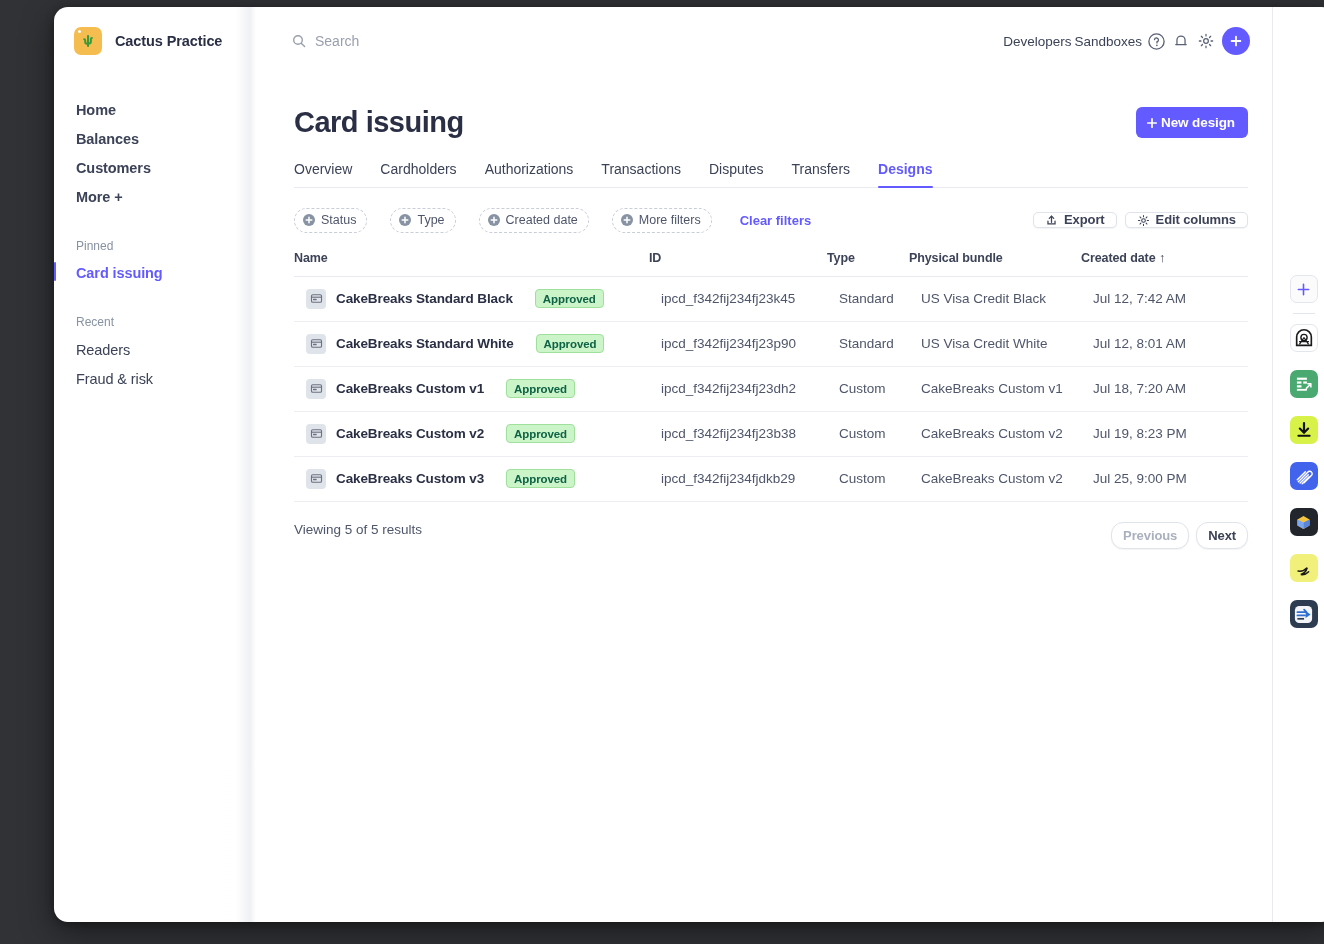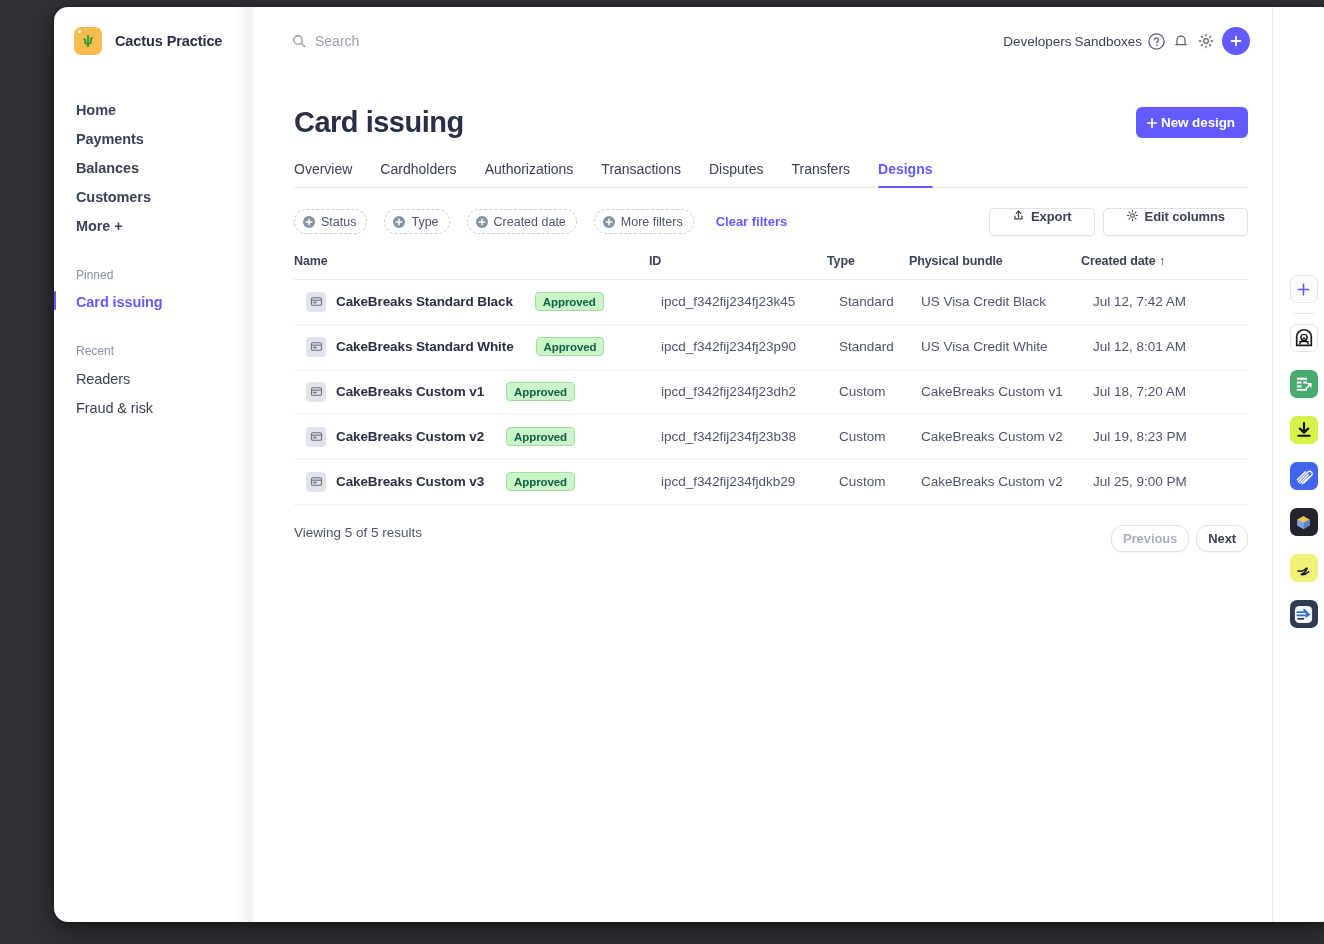--- a/index.html
+++ b/index.html
@@ -229,21 +229,21 @@
     height: 2px;
     background: #635bff;
     border-radius: 2px;
   }
 
   
   .filterbar {
     display: flex;
     align-items: center;
     margin-top: 20px;
-    gap: 17px;
+    gap: 23px;
   }
   .pill {
     display: inline-flex;
     align-items: center;
     gap: 6px;
     height: 25px;
     padding: 0 10px 0 8px;
     border: 1px dashed #c9cdd6;
     border-radius: 13px;
     font-size: 12.5px;
@@ -261,24 +261,24 @@
     font-weight: bold;
     margin-left: 5px;
   }
   .filter-right {
     margin-left: auto;
     display: flex;
     gap: 8px;
   }
   .btn-light {
     display: inline-flex;
-    align-items: flex-start;
+    align-items: flex-end;
     gap: 6px;
-    height: 28px;
-    padding: 0 22px;
+    height: 16px;
+    padding: 0 11px;
     border: 1px solid #dfe3ea;
     border-radius: 5px;
     background: #fff;
     font-size: 13px;
     color: #3c4257;
     font-weight: bold;
     box-shadow: 0 1px 1px rgba(60,66,87,0.06);
     letter-spacing: -0.1px;
   }
 
@@ -461,21 +461,20 @@
           <span class="plus-btn">
             <svg width="14" height="14" viewBox="0 0 14 14">
               <path d="M7 2.6v8.8M2.6 7h8.8" stroke="#fff" stroke-width="1.8" stroke-linecap="round"></path>
             </svg>
           </span>
         </div>
       </div>
 
       <div class="sidebar">
         <div class="nav-item">Home</div>
-        <div class="nav-item">Payments</div>
         <div class="nav-item">Balances</div>
         <div class="nav-item">Customers</div>
         <div class="nav-item">More +</div>
 
         <div class="nav-section-label">Pinned</div>
         <div class="nav-item pinned-active">Card issuing</div>
 
         <div class="nav-section-label">Recent</div>
         <div class="nav-item recent">Readers</div>
         <div class="nav-item recent">Fraud &amp; risk</div>

